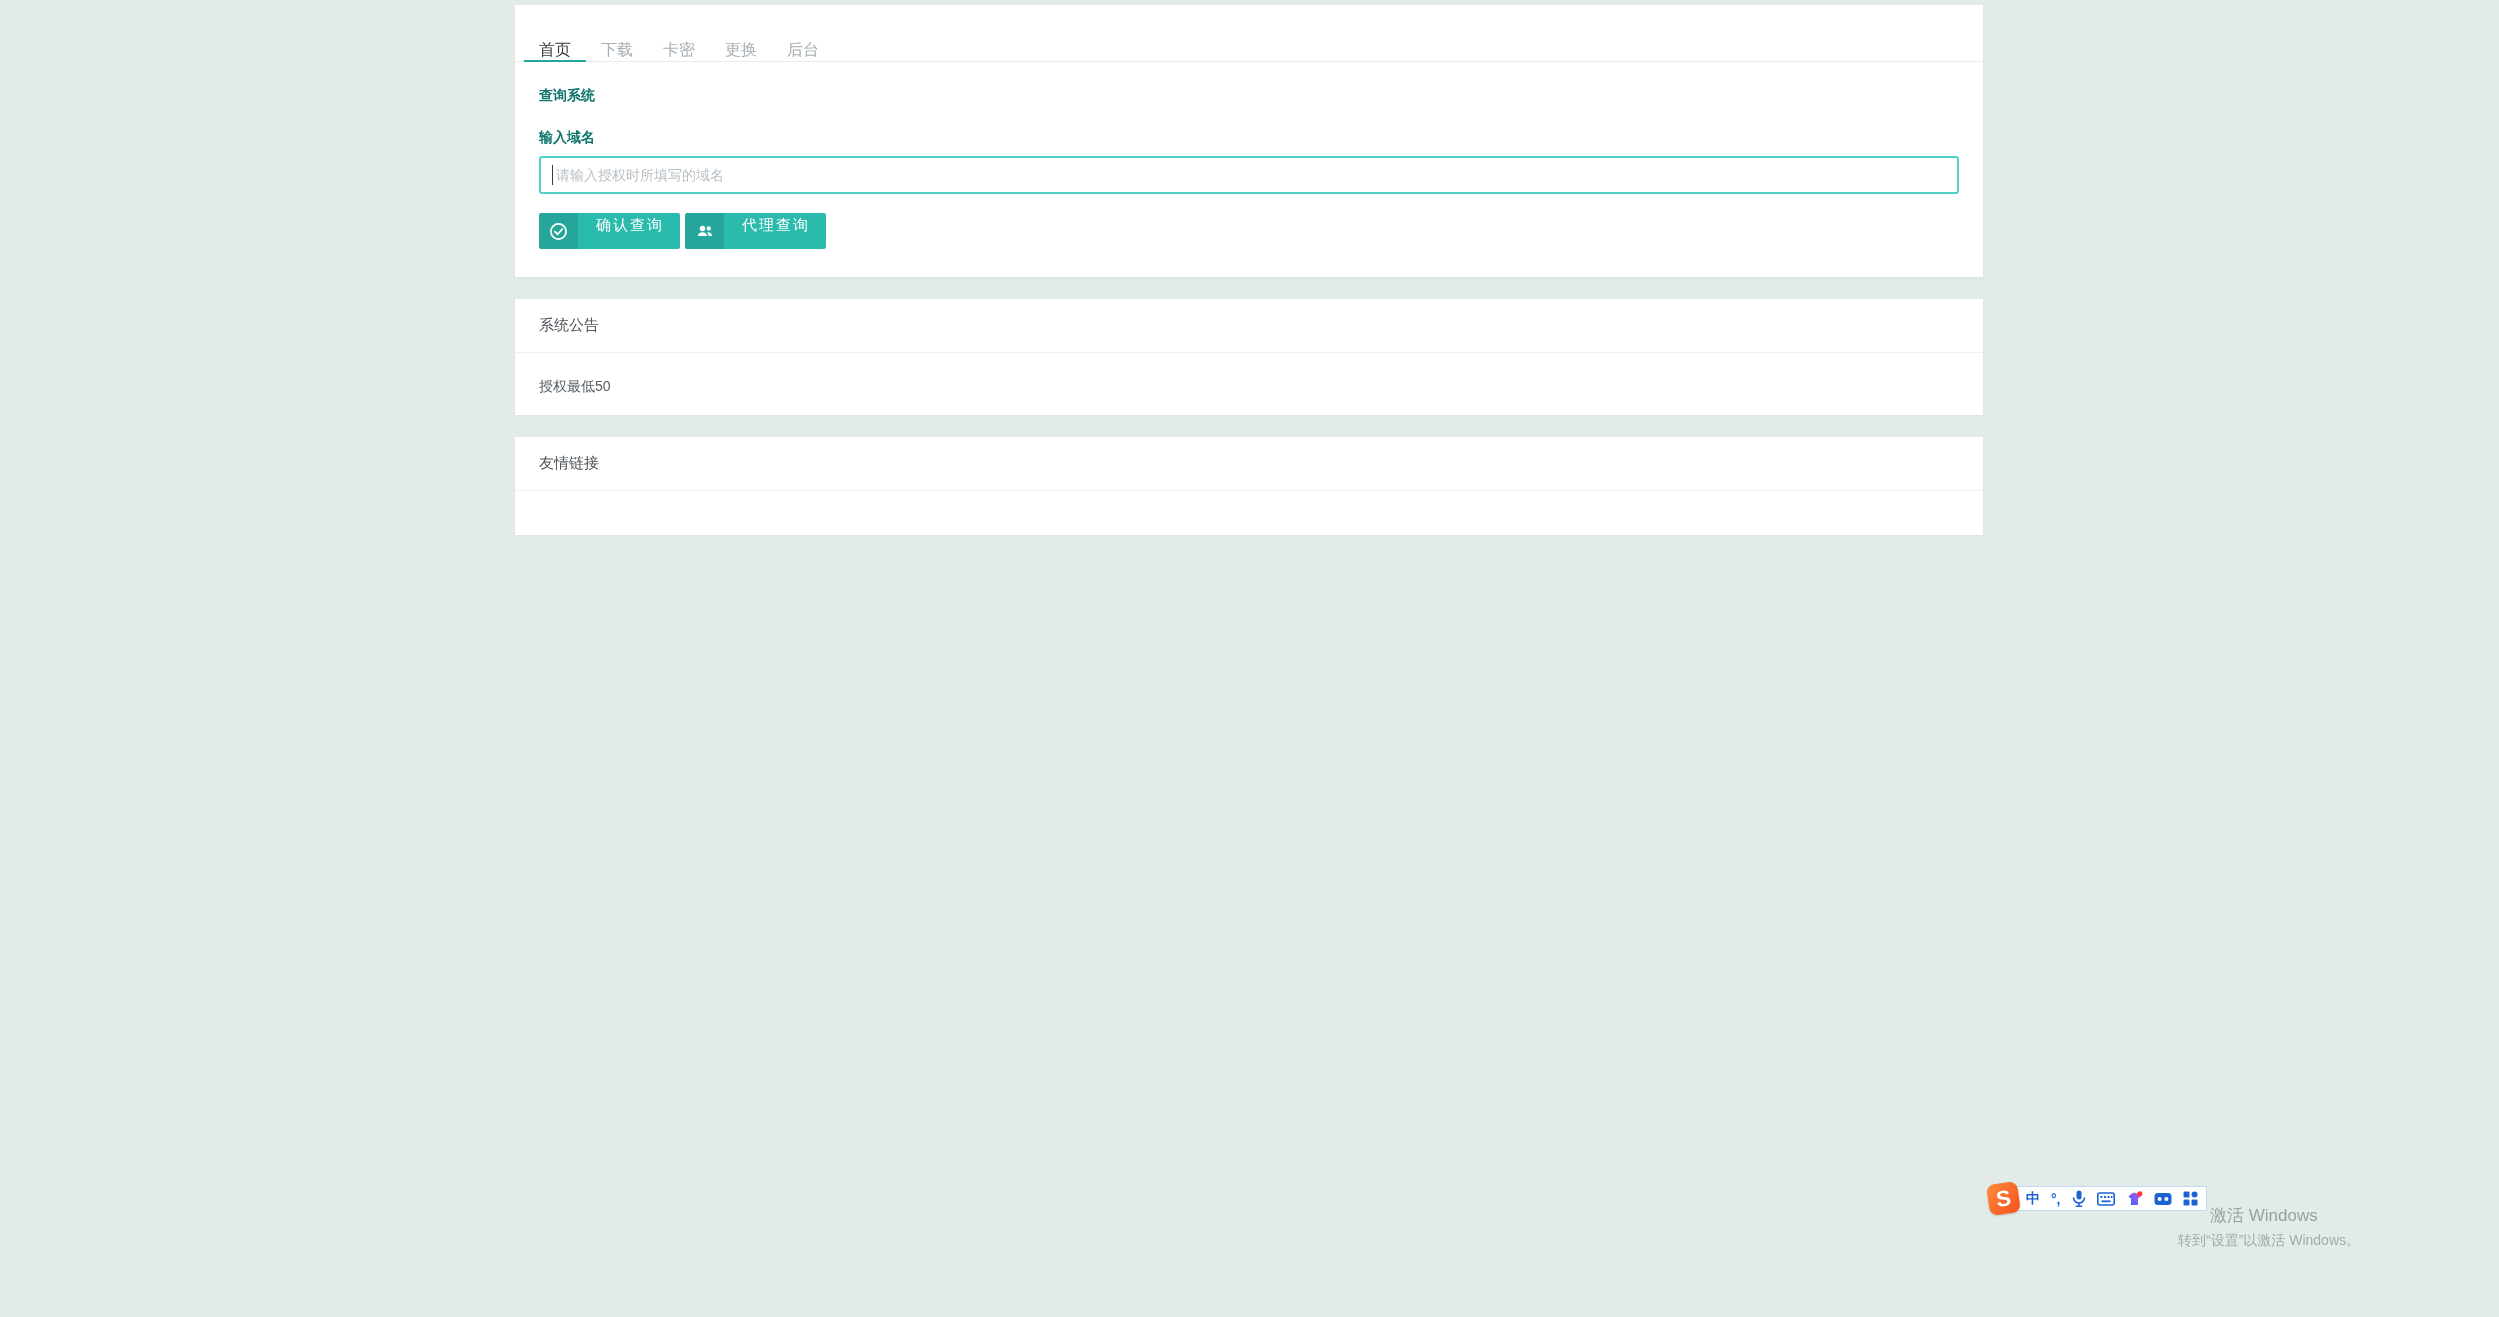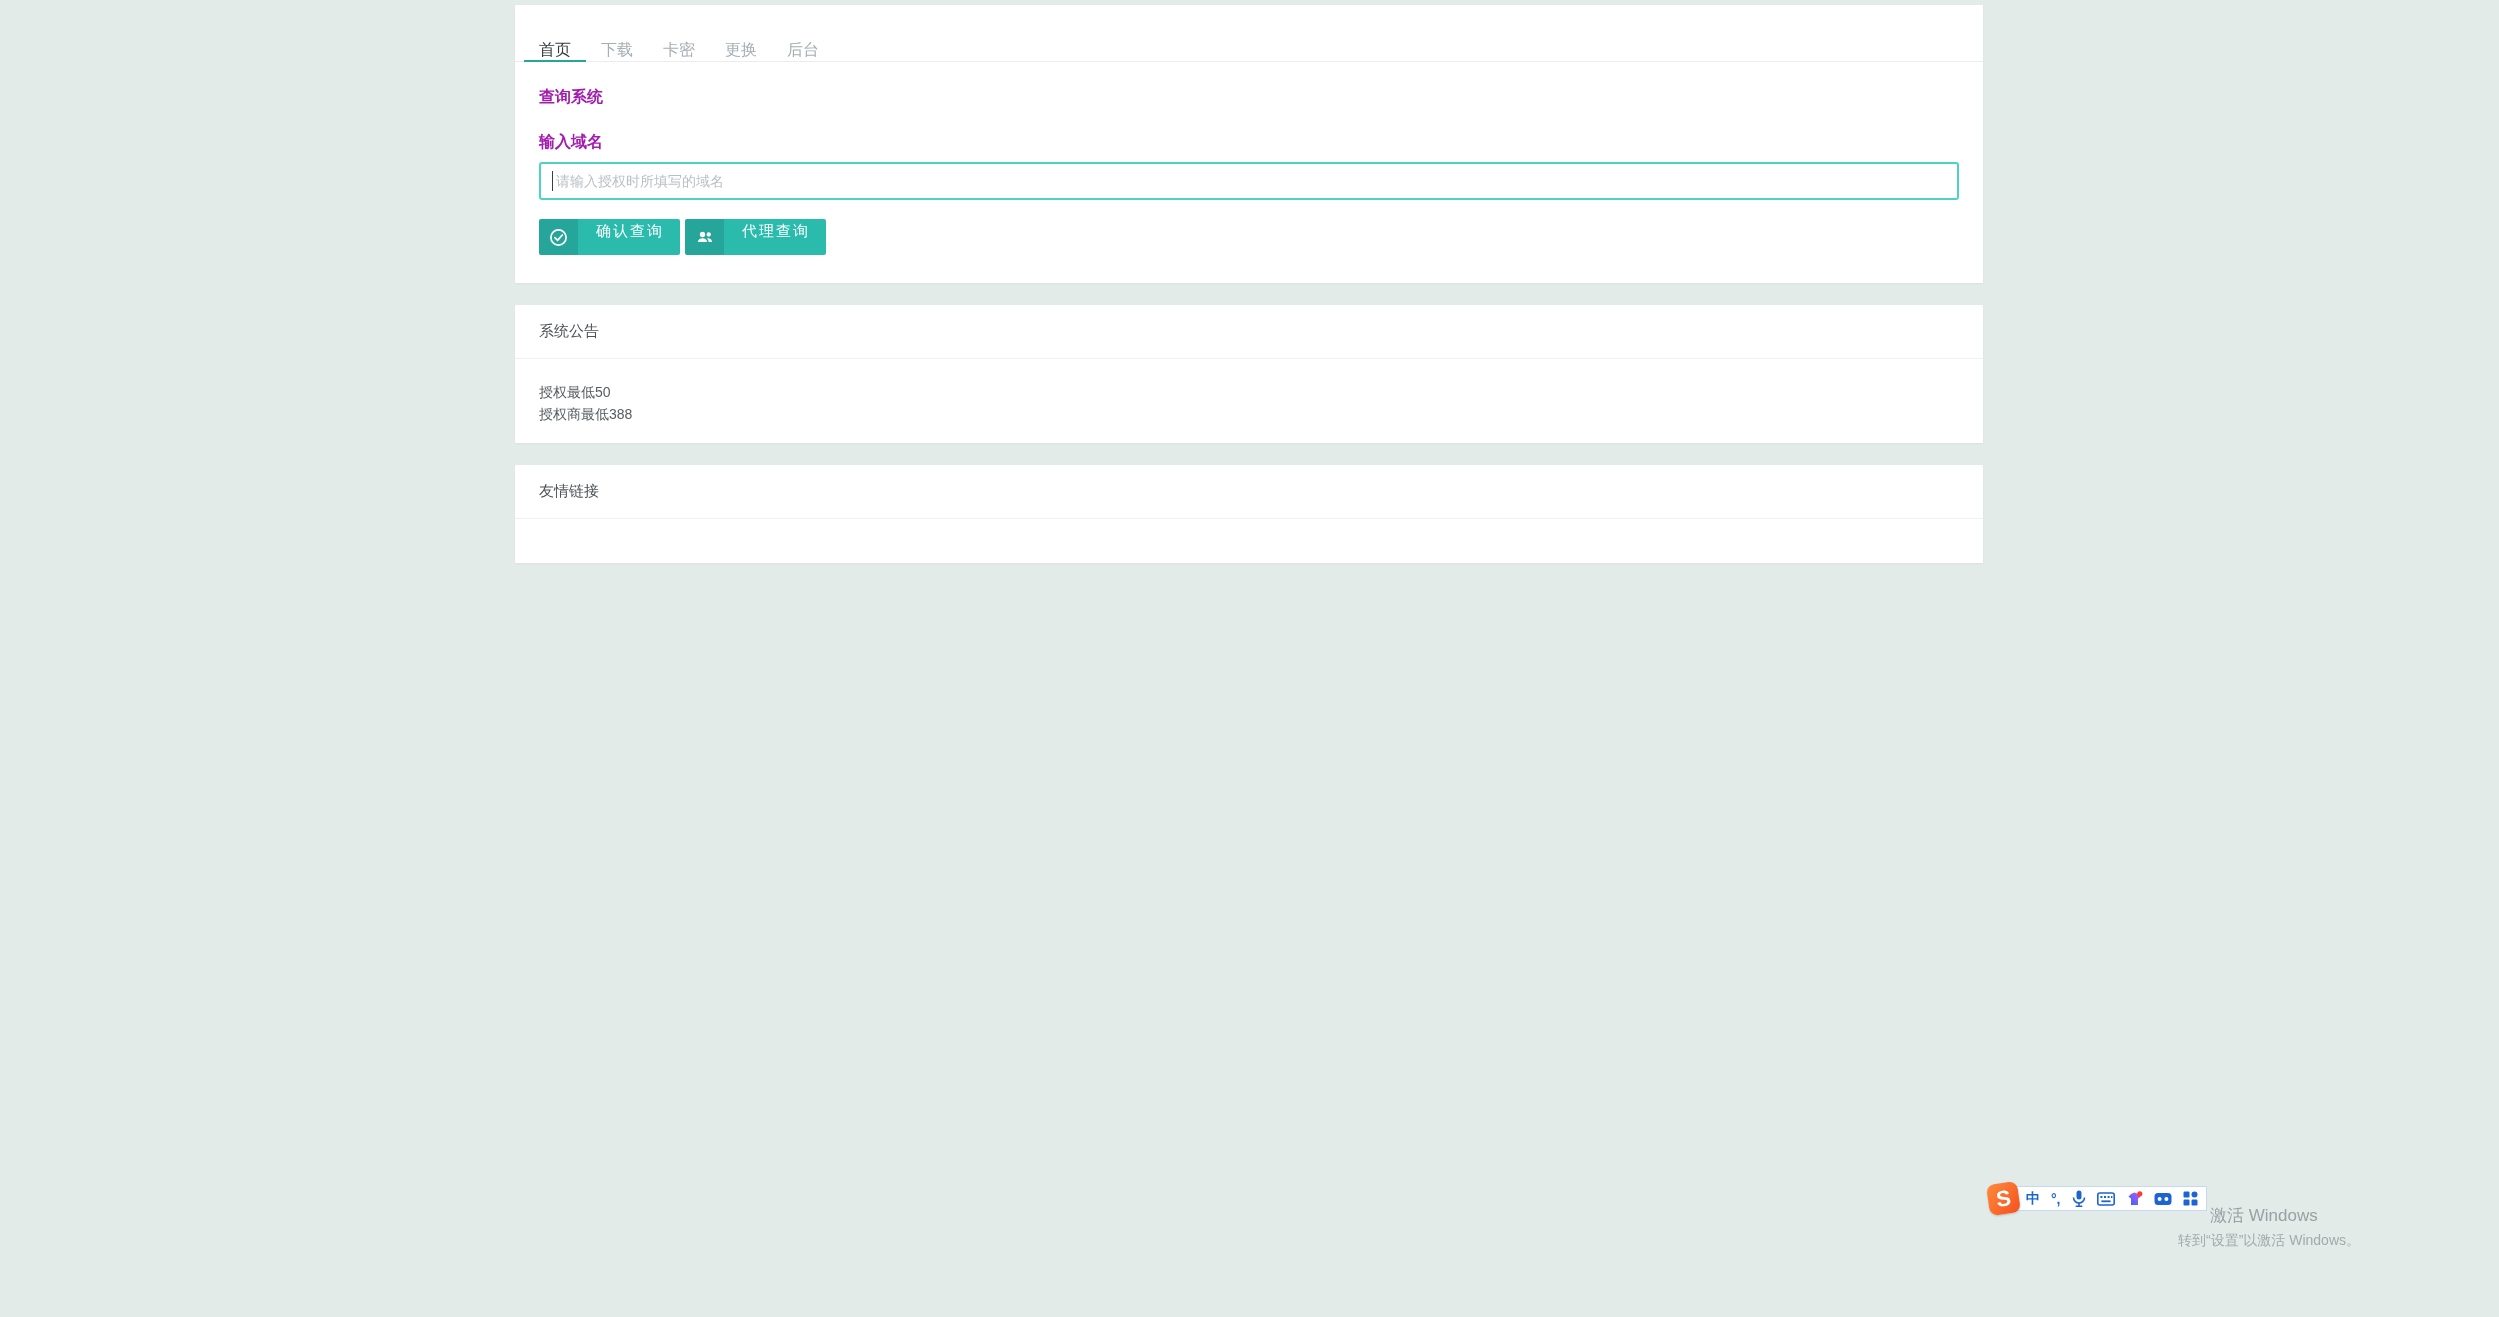--- a/index.html
+++ b/index.html
@@ -36,21 +36,21 @@
   .tab.active { color:#333a40; }
   .tab.active::after {
     content:"";
     position:absolute;
     left:0; right:0; bottom:-1px;
     height:2px;
     background:#26a69a;
   }
   
   .form-area { padding:25px 24px 28px 24px; }
-  .field-label { font-size:16px; font-weight:bold; color:#a21caf; margin-bottom:9px; }
+  .field-label { font-size:14px; font-weight:bold; color:#0f766e; margin-bottom:9px; }
   .select-wrap { position:relative; }
   select.app-select {
     width:100%; height:36px;
     border:1px solid #cfd4d9;
     border-radius:2px;
     background:#fff;
     font-size:14px; color:#5a6268;
     padding:0 34px 0 13px;
     appearance:none; -webkit-appearance:none; -moz-appearance:none;
     outline:none;
@@ -174,21 +174,20 @@
           <span class="btn-label">代理查询</span>
         </button>
       </div>
     </div>
   </div>
 
   <div class="card info-card">
     <div class="info-header">系统公告</div>
     <div class="info-body">
       <div class="notice-line">授权最低50</div>
-      <div class="notice-line">授权商最低388</div>
     </div>
   </div>
 
   <div class="card info-card">
     <div class="info-header">友情链接</div>
     <div class="links-body"></div>
   </div>
 
 </div>
 

